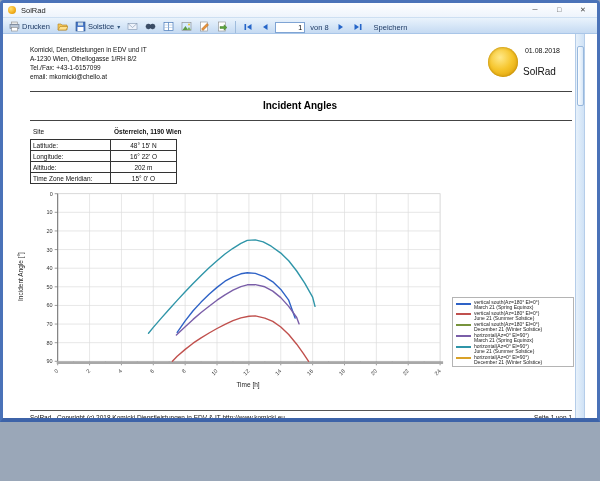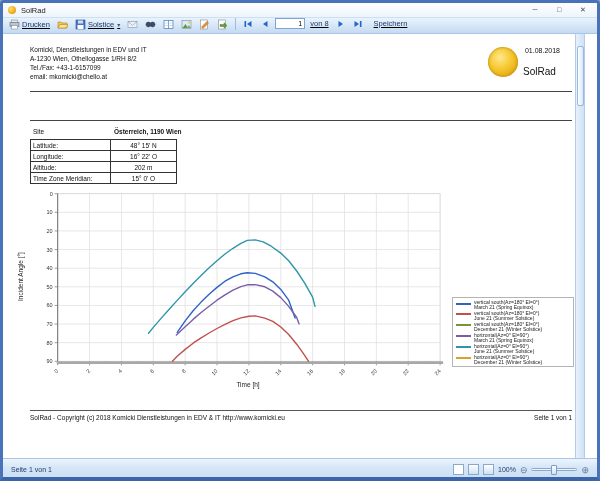--- a/index.html
+++ b/index.html
@@ -1,27 +1,27 @@
 <!DOCTYPE html>
 <html><head>
 <meta charset="utf-8">
 <style>
   * { margin:0; padding:0; box-sizing:border-box; }
   html,body { width:600px; height:481px; background:#9aa7b8; font-family:"Liberation Sans", sans-serif; }
-  .window { position:relative; width:600px; height:481px; border:3px solid #4a72b8; border-bottom:4px solid #3d63a8; background:#fff; border-radius:4px 4px 0 0; overflow:hidden; }
+  .window { position:relative; width:600px; height:422px; border:3px solid #4a72b8; border-bottom:4px solid #3d63a8; background:#fff; border-radius:4px 4px 0 0; overflow:hidden; }
 
   
   .titlebar { position:relative; height:14px; background:linear-gradient(#fdfeff,#eef4fc); display:flex; align-items:center; padding-left:5px; }
   .app-icon { width:8px; height:8px; border-radius:50%; background:radial-gradient(circle at 35% 35%, #ffe070, #f2b importance600 0%, #f4b020 55%, #cf8d00); background:radial-gradient(circle at 35% 35%, #ffe070, #f4b020 55%, #cf8d00); margin-right:5px; }
   .title-text { font-size:7.5px; color:#222; }
   .win-controls { position:absolute; right:2px; top:0; display:flex; height:13px; }
   .win-btn { width:24px; text-align:center; font-size:7px; color:#444; line-height:13px; }
 
   
-  .toolbar { height:17px; background:linear-gradient(#eaf3fc,#d9e8f8 45%,#c5daf2); border-top:1px solid #cddff2; border-bottom:1px solid #a9c6e8; display:flex; align-items:flex-start; padding:0 4px; gap:3px;text-decoration:underline; }
+  .toolbar { height:17px; background:linear-gradient(#eaf3fc,#d9e8f8 45%,#c5daf2); border-top:1px solid #cddff2; border-bottom:1px solid #a9c6e8; display:flex; align-items:flex-end; padding:0 4px; gap:3px; }
   .tb-btn { display:flex; align-items:center; gap:2px; padding:1px 2px; border-radius:2px; font-size:7.5px; color:#1e3a64; white-space:nowrap; }
   .tb-icon { width:11px; height:11px; display:block; }
   .tb-sep { width:1px; height:12px; background:#9fbcdd; margin:0 2px; }
   .tb-dd { font-size:6px; color:#35597f; margin-left:1px; }
   .page-input { width:30px; height:11px; border:1px solid #7fa4d4; font-size:7px; text-align:right; padding-right:2px; background:#fff; font-family:"Liberation Sans",sans-serif; }
   .nav-glyph { width:10px; height:10px; display:block; }
 
   
   .preview { position:relative; width:594px; height:424px; background:#fff; overflow:hidden; font-family:"Liberation Sans",sans-serif; }
   .abs { position:absolute; }
@@ -179,20 +179,21 @@
       <div>Komicki, Dienstleistungen in EDV und IT</div>
       <div>A-1230 Wien, Othellogasse 1/RH 8/2</div>
       <div>Tel./Fax: +43-1-6157099</div>
       <div>email: mkomicki@chello.at</div>
     </div>
     <div class="abs doc-date">01.08.2018</div>
     <div class="abs sun-logo"></div>
     <div class="abs logo-word">SolRad</div>
 
     <div class="abs rule" style="top:57px;"></div>
+    <div class="abs doc-title">Incident Angles</div>
     <div class="abs rule" style="top:86px;"></div>
 
     <div class="abs site-line site-label">Site</div>
     <div class="abs site-line site-value">Österreich, 1190 Wien</div>
 
     <table class="abs site-table">
       <tbody>
           <tr>
         <td class="lbl">Latitude:</td>
         <td class="val">48° 15' N</td>

